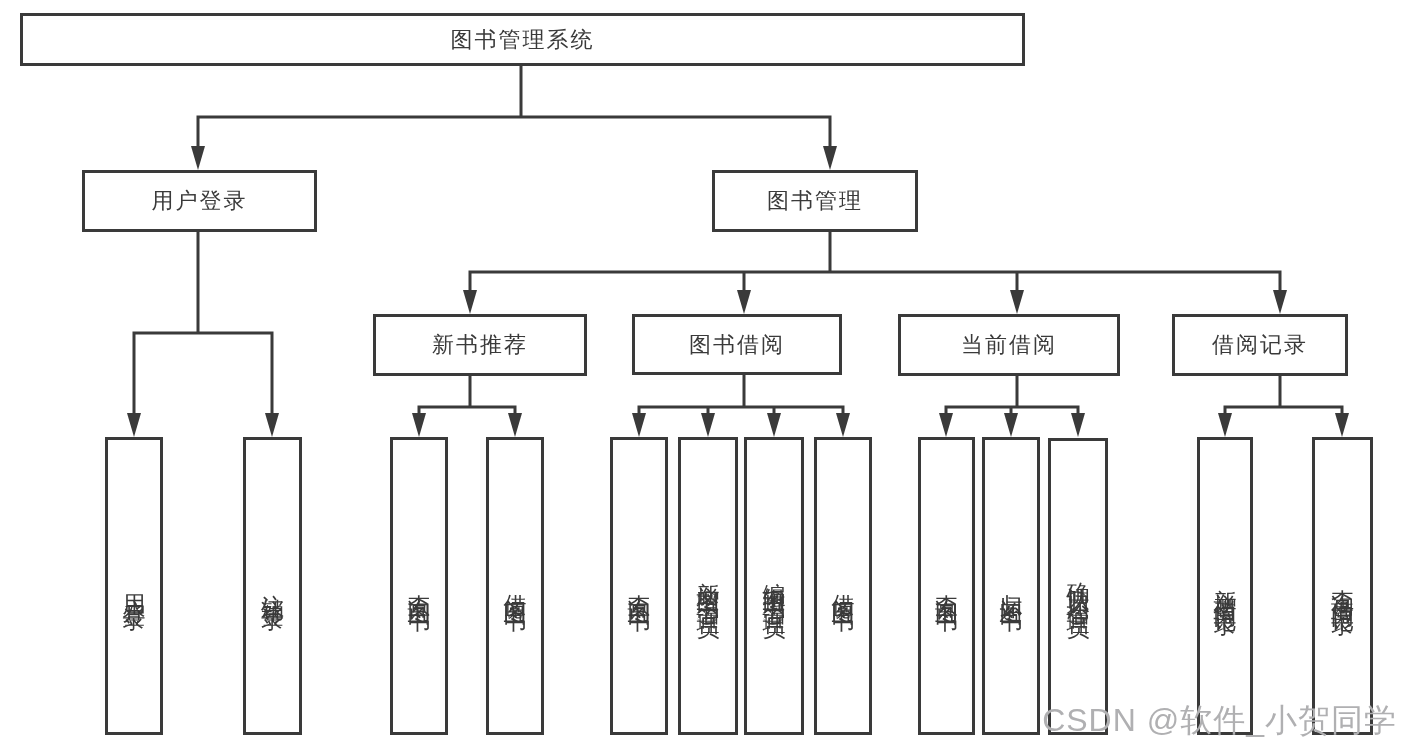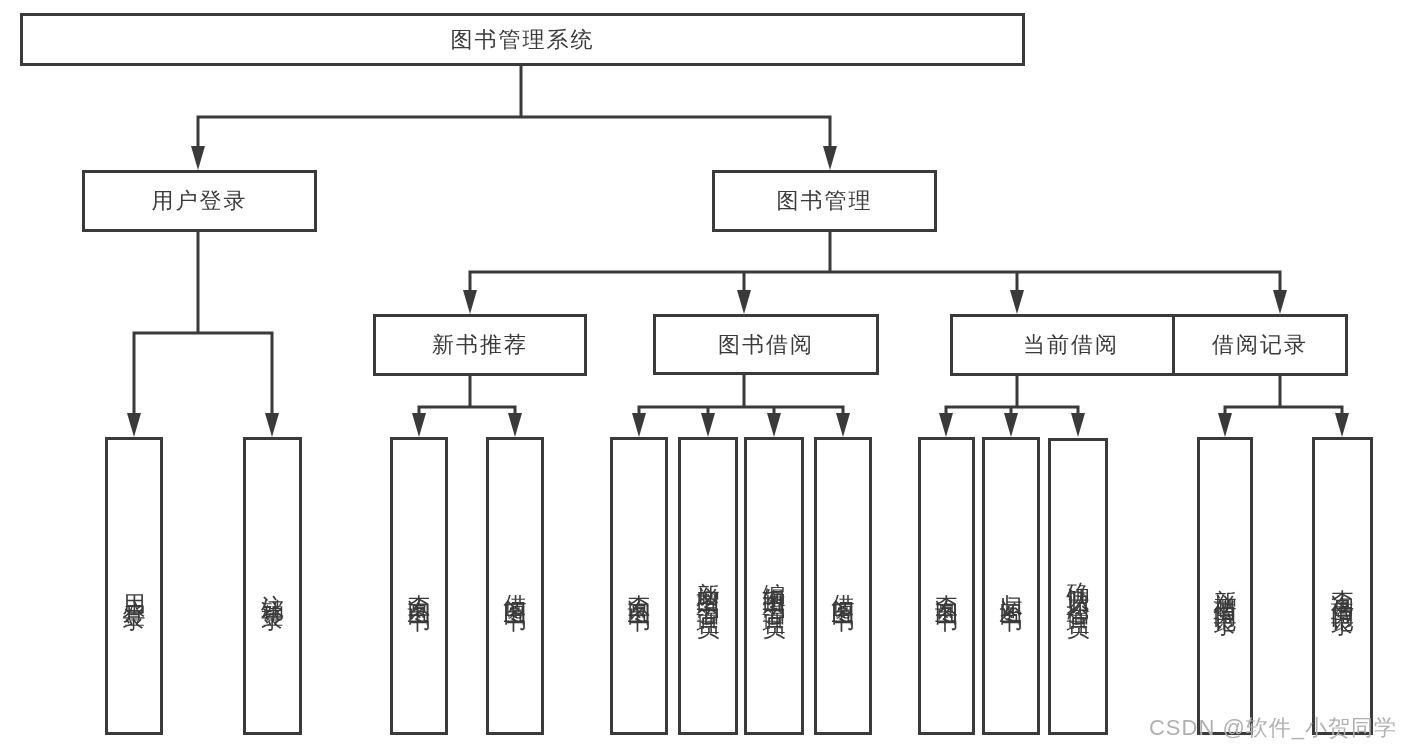--- a/index.html
+++ b/index.html
@@ -37,21 +37,21 @@
     writing-mode:vertical-rl;
     text-orientation:mixed;
     font-size:23px;
     letter-spacing:5px;
     line-height:1;
     white-space:nowrap;
   }
   .watermark{
     position:absolute;
     right:8px;bottom:4px;
-    font-size:22px;
+    font-size:32px;
     letter-spacing:1px;
     color:var(--watermark);
     white-space:nowrap;
     margin-top:20px;
   }
 </style>
 </head>
 <body>
 
 <div class="canvas">
@@ -99,31 +99,31 @@
     </g>
   </svg>
 
   <div class="box hbox" style="left:20px;top:13px;width:1005px;height:53px">
     <span>图书管理系统</span>
   </div>
 
   <div class="box hbox" style="left:82px;top:170px;width:235px;height:62px">
     <span>用户登录</span>
   </div>
-  <div class="box hbox" style="left:712px;top:170px;width:225px;height:62px">
+  <div class="box hbox" style="left:712px;top:170px;width:206px;height:62px">
     <span>图书管理</span>
   </div>
 
   <div class="box hbox" style="left:373px;top:314px;width:214px;height:62px">
     <span>新书推荐</span>
   </div>
-  <div class="box hbox" style="left:653px;top:314px;width:226px;height:61px">
+  <div class="box hbox" style="left:632px;top:314px;width:210px;height:61px">
     <span>图书借阅</span>
   </div>
-  <div class="box hbox" style="left:950px;top:314px;width:242px;height:62px">
+  <div class="box hbox" style="left:898px;top:314px;width:222px;height:62px">
     <span>当前借阅</span>
   </div>
   <div class="box hbox" style="left:1172px;top:314px;width:176px;height:62px">
     <span>借阅记录</span>
   </div>
 
   <div class="box vbox" style="left:105px;top:437px;width:58px;height:298px">
     <span>用户登录</span>
   </div>
   <div class="box vbox" style="left:243px;top:437px;width:59px;height:298px">

